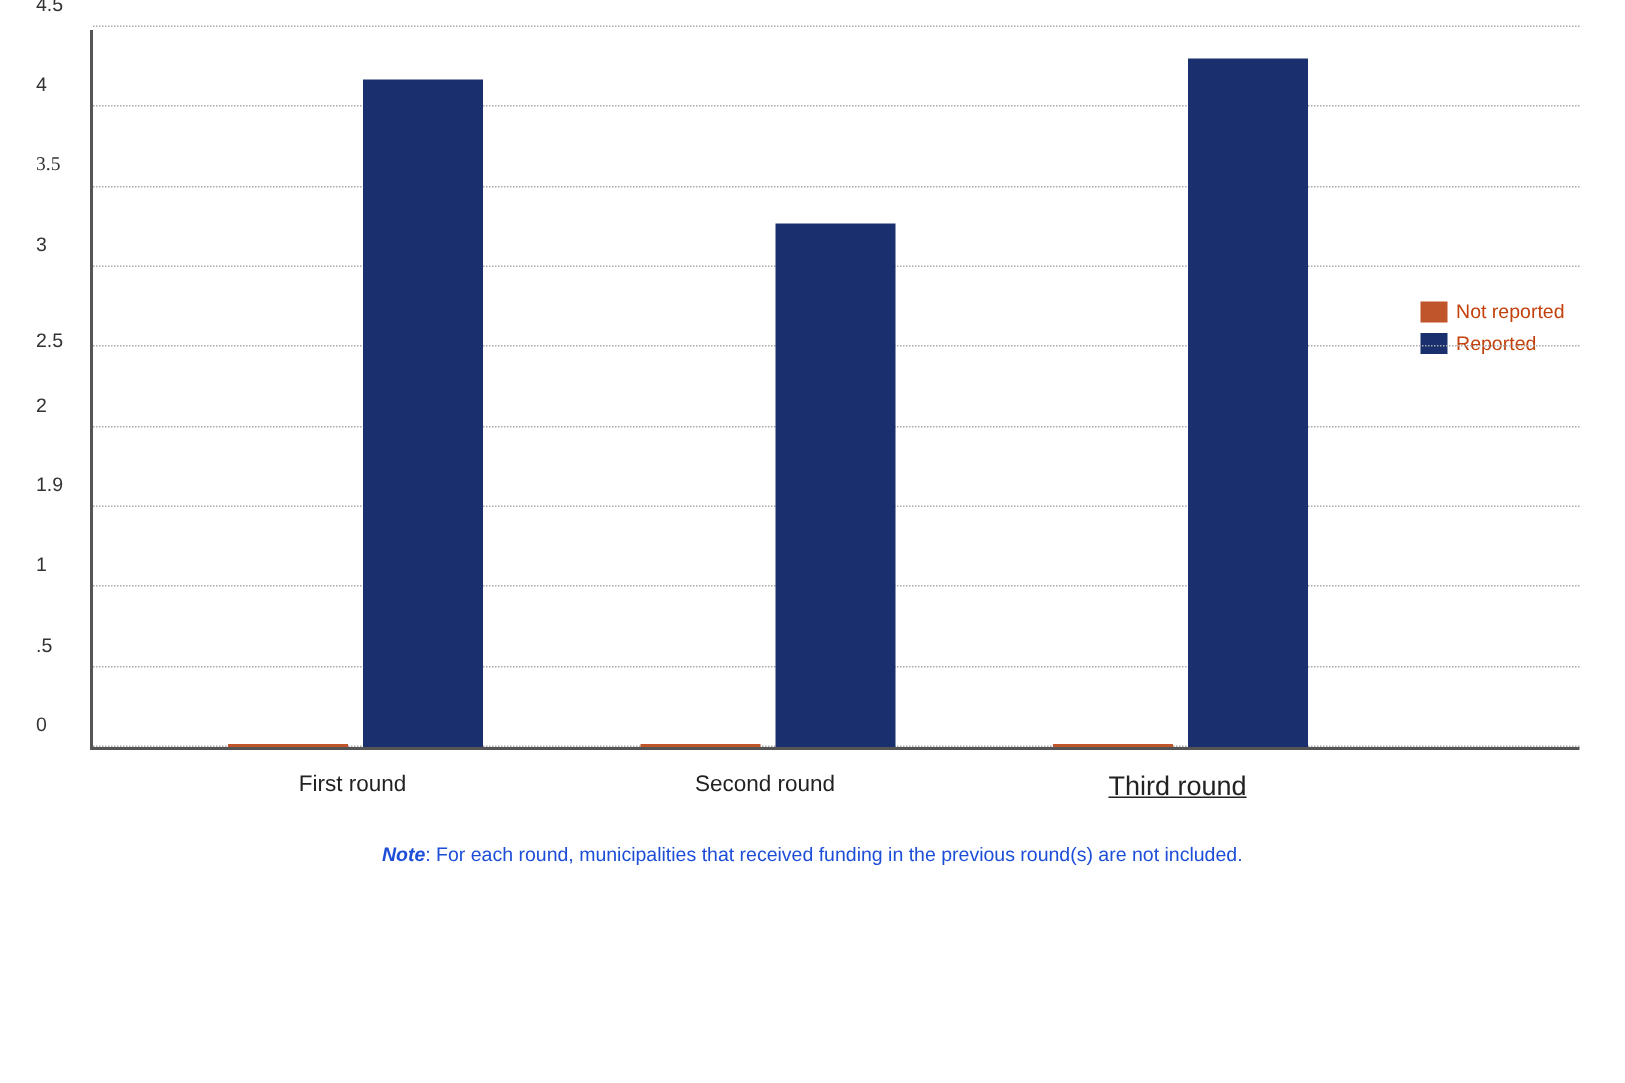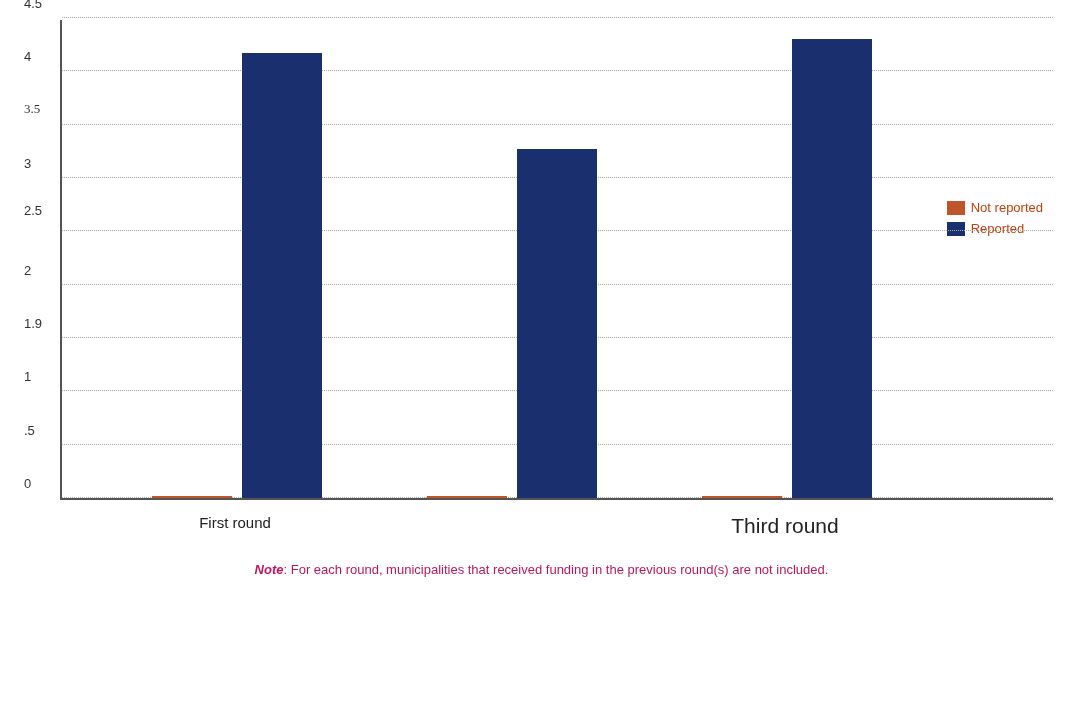--- a/index.html
+++ b/index.html
@@ -108,21 +108,21 @@
     .legend-swatch {
       width: 18px;
       height: 14px;
     }
 
     
     .notes {
       width: 100%;
       margin-top: 18px;
       font-size: 13px;
-      color: #be185d;
+      color: #1d4ed8;
       text-align: center;
       line-height: 1.6;
     }
 
     .notes .note-line {
       margin-bottom: 4px;
     }
   </style>
 </head>
 <body>
@@ -149,40 +149,41 @@
           <div class="y-tick-label" style="bottom: 0px;">0</div>
           <div class="gridline" style="bottom: 53.3333px;"></div>
           <div class="y-tick-label" style="bottom: 53.3333px;">.5</div>
           <div class="gridline" style="bottom: 106.667px;"></div>
           <div class="y-tick-label" style="bottom: 106.667px;">1</div>
           <div class="gridline" style="bottom: 160px;"></div>
           <div class="y-tick-label" style="bottom: 160px;">1.9</div>
           <div class="gridline" style="bottom: 213.333px;"></div>
           <div class="y-tick-label" style="bottom: 213.333px;">2</div>
           <div class="gridline" style="bottom: 266.667px;"></div>
-          <div class="y-tick-label" style="bottom: 273px;">2.5</div>
+          <div class="y-tick-label" style="bottom: 256px;">2.5</div>
           <div class="gridline" style="bottom: 320px;"></div>
           <div class="y-tick-label" style="bottom: 320px;">3</div>
           <div class="gridline" style="bottom: 373.333px;"></div>
           <div class="y-tick-label" style="bottom: 373.333px; font-family: Liberation Serif, serif;">3.5</div>
           <div class="gridline" style="bottom: 426.667px;"></div>
           <div class="y-tick-label" style="bottom: 426.667px;">4</div>
           <div class="gridline" style="bottom: 480px;"></div>
           <div class="y-tick-label" style="bottom: 480px;">4.5</div>
           <div style="position: absolute; bottom: 0px; left: 90px; width: 80px; height: 2.13333px; background-color: rgb(192, 84, 42);"></div>
           <div style="position: absolute; bottom: 0px; left: 180px; width: 80px; height: 444.8px; background-color: rgb(26, 47, 110);"></div>
           <div style="position: absolute; bottom: 0px; left: 365px; width: 80px; height: 2.13333px; background-color: rgb(192, 84, 42);"></div>
           <div style="position: absolute; bottom: 0px; left: 455px; width: 80px; height: 348.8px; background-color: rgb(26, 47, 110);"></div>
           <div style="position: absolute; bottom: 0px; left: 640px; width: 80px; height: 2px; background-color: rgb(192, 84, 42);"></div>
           <div style="position: absolute; bottom: 0px; left: 730px; width: 80px; height: 458.667px; background-color: rgb(26, 47, 110);"></div>
         </div>
 
       <div class="x-labels" id="x-labels" style="position: relative; padding-left: 0px; height: 36px; text-align: center;">
           <div class="x-label-item" style="position: absolute; left: 75px; width: 200px; top: 8px; font-size: 15px;">First round</div>
-          <div class="x-label-item" style="position: absolute; left: 625px; width: 200px; top: 8px; font-size: 21px;">Third round</div>
+          <div class="x-label-item" style="position: absolute; left: 350px; width: 200px; top: 8px; font-size: 15px;">Second round</div>
+          <div class="x-label-item" style="position: absolute; left: 625px; width: 200px; top: 8px; font-size: 18px; text-decoration: underline;">Third round</div>
         </div>
     </div>
   </div>
 
   <div class="notes">
     <div class="note-line" id="note-text"><em><strong>Note</strong></em>: For each round, municipalities that received funding in the previous round(s) are not included.</div>
   </div>
 </div>
 
 </body></html>

